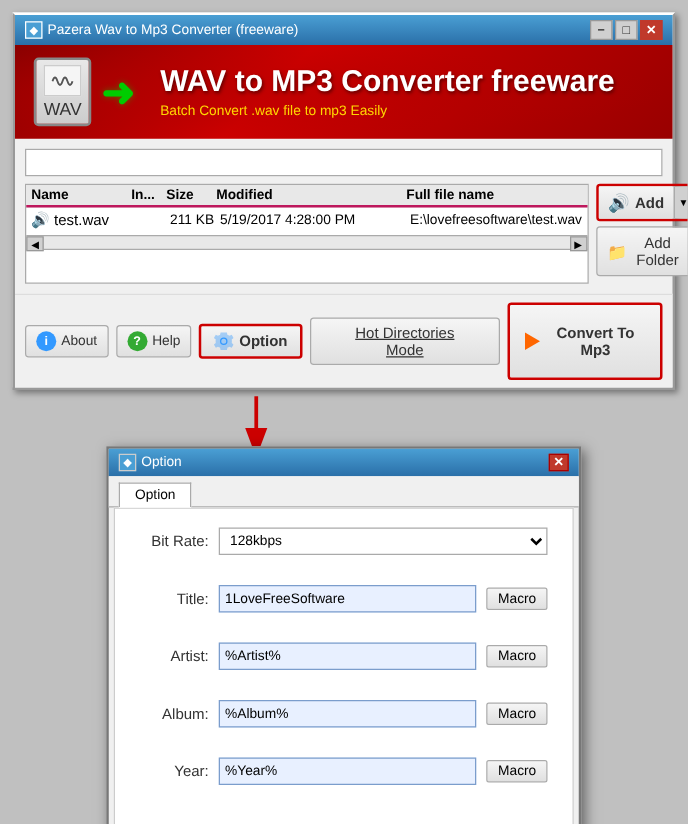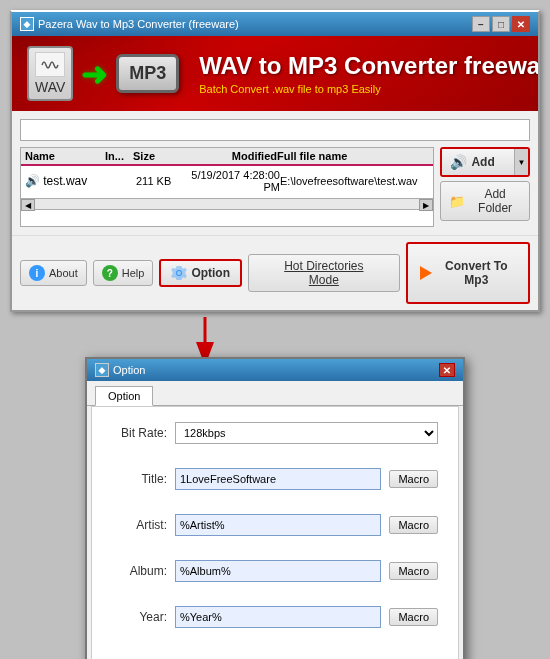--- a/index.html
+++ b/index.html
@@ -160,21 +160,21 @@
       display: flex;
       background: #e8e8e8;
       border-bottom: 2px solid #be185d;
       padding: 2px 4px;
       font-size: 11px;
       font-weight: bold;
     }
     .col-name { width: 80px; }
     .col-in { width: 28px; }
     .col-size { width: 40px; }
-    .col-modified { width: 104px; text-align: right; }
+    .col-modified { width: 152px; }
     .col-fullname { flex: 1; }
     .file-row {
       display: flex;
       padding: 3px 4px;
       align-items: center;
       font-size: 11px;
     }
     .file-icon {
       margin-right: 3px;
       font-size: 12px;
@@ -476,23 +476,20 @@
     <div class="banner-logo">
       <div class="wav-box">
         <div class="wav-icon">
           <svg width="20" height="16" viewBox="0 0 20 16">
             <path d="M2 8 Q4 2 6 8 Q8 14 10 8 Q12 2 14 8 Q16 14 18 8" stroke="#555" stroke-width="1.5" fill="none"></path>
           </svg>
         </div>
         <span>WAV</span>
       </div>
       <div class="arrow-green">➜</div>
-      <div class="mp3-box">
-        <span>MP3</span>
-      </div>
     </div>
     <div class="banner-text">
       <div class="banner-title">WAV to MP3 Converter freeware</div>
       <div class="banner-subtitle">Batch Convert  .wav file to mp3 Easily</div>
     </div>
   </div>
 
   <div class="content-area">
     
     <input type="text" class="path-bar" value="" style="">

